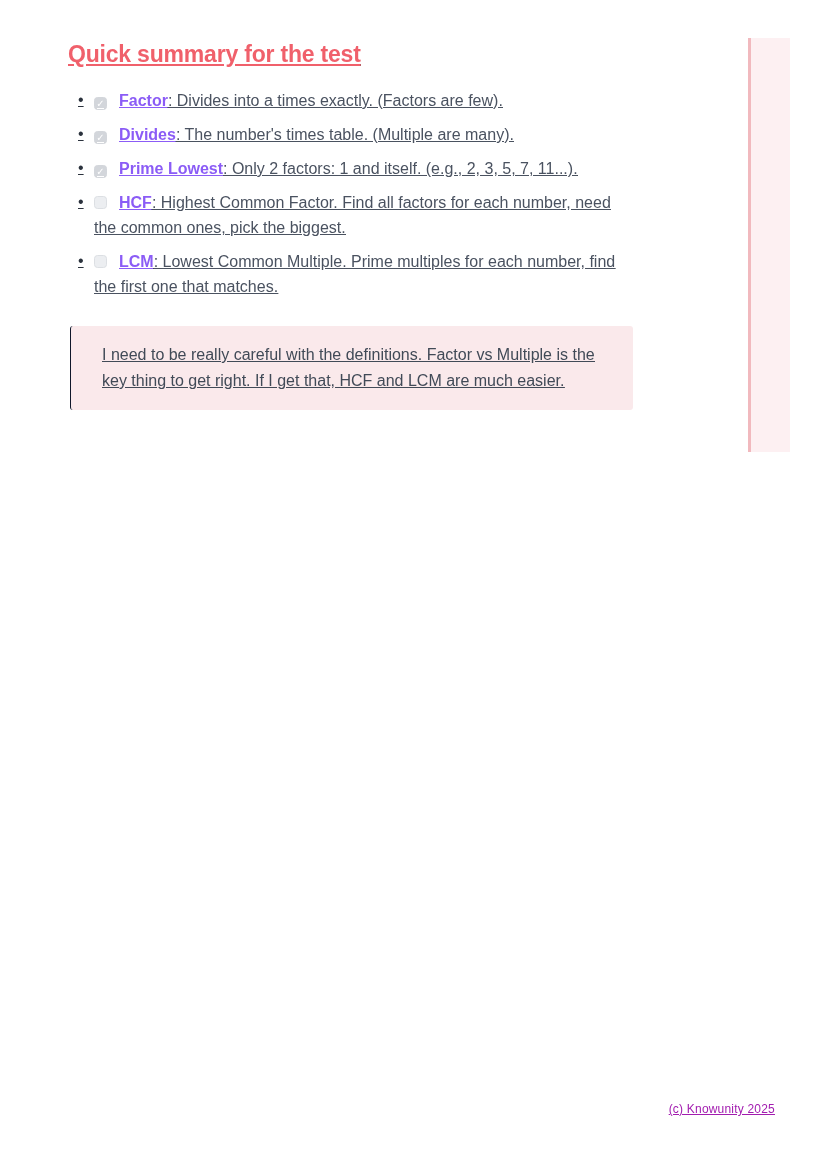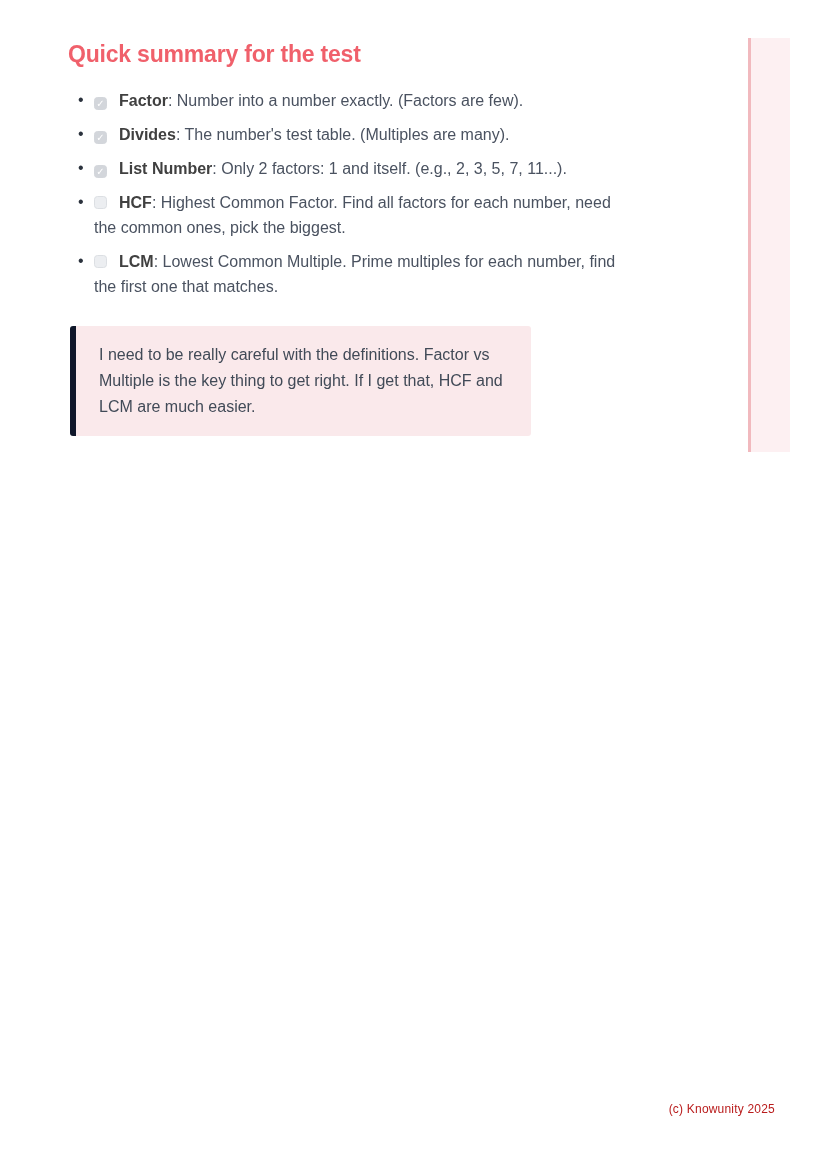--- a/index.html
+++ b/index.html
@@ -1,15 +1,15 @@
 <!DOCTYPE html>
 <html><head>
 <meta charset="utf-8">
 <style>
-  * { margin: 0; padding: 0; box-sizing: border-box; }
+  * { margin: 0; padding: 0; box-sizing: border-box; text-decoration: underline; }
   html, body {
     width: 828px; height: 1171px;
     background: #ffffff;
     font-family: "Liberation Sans", "DejaVu Sans", sans-serif;
     position: relative;
     overflow: hidden;
   }
   .content {
     position: absolute;
     left: 68px; top: 42px;
@@ -58,66 +58,66 @@
   .checkbox .check {
     display: none;
     color: #ffffff;
     font-size: 10px;
     line-height: 12px;
     font-weight: 700;
   }
   .checkbox.checked .check { display: block; }
   .term {
     font-weight: 700;
-    color: #404040;
+    color: #8b5cf6;
   }
   .callout {
     margin-top: 27px;
     margin-left: 2px;
-    width: 461px;
+    width: 563px;
     background: #fae9eb;
-    border-left: 6px solid #0f172a;
+    border-left: 1px solid #0f172a;
     border-radius: 3px;
-    padding: 16px 26px 16px 23px;
+    padding: 16px 26px 16px 31px;
     font-size: 16px;
     line-height: 26px;
     color: #414a57;
   }
   .side-strip {
     position: absolute;
     left: 748px; top: 38px;
     width: 42px; height: 414px;
     background: #fdf0f2;
     border-left: 3px solid #f1b9be;
   }
   .footer-credit {
     position: absolute;
     top: 1102px;
     right: 53px;
     font-size: 12px;
     line-height: 14px;
-    color: #b91c1c;
+    color: #a21caf;
     letter-spacing: 0.2px;
   }
 </style>
 </head>
 <body>
 
 <div class="content">
   <h1 class="page-title">Quick summary for the test</h1>
 
   <ul class="summary-list">
     <li>
-      <span class="bullet">•</span><span class="checkbox checked"><span class="check">✓</span></span><span class="term">Factor</span><span>: Number into a number exactly. (Factors are few).</span>
+      <span class="bullet">•</span><span class="checkbox checked"><span class="check">✓</span></span><span class="term">Factor</span><span>: Divides into a times exactly. (Factors are few).</span>
     </li>
     <li>
-      <span class="bullet">•</span><span class="checkbox checked"><span class="check">✓</span></span><span class="term">Divides</span><span>: The number's test table. (Multiples are many).</span>
+      <span class="bullet">•</span><span class="checkbox checked"><span class="check">✓</span></span><span class="term">Divides</span><span>: The number's times table. (Multiple are many).</span>
     </li>
     <li>
-      <span class="bullet">•</span><span class="checkbox checked"><span class="check">✓</span></span><span class="term">List Number</span><span>: Only 2 factors: 1 and itself. (e.g., 2, 3, 5, 7, 11...).</span>
+      <span class="bullet">•</span><span class="checkbox checked"><span class="check">✓</span></span><span class="term">Prime Lowest</span><span>: Only 2 factors: 1 and itself. (e.g., 2, 3, 5, 7, 11...).</span>
     </li>
     <li>
       <span class="bullet">•</span><span class="checkbox"></span><span class="term">HCF</span><span>: Highest Common Factor. Find all factors for each number, need the common ones, pick the biggest.</span>
     </li>
     <li>
       <span class="bullet">•</span><span class="checkbox"></span><span class="term">LCM</span><span>: Lowest Common Multiple. Prime multiples for each number, find the first one that matches.</span>
     </li>
   </ul>
 
   <div class="callout">

